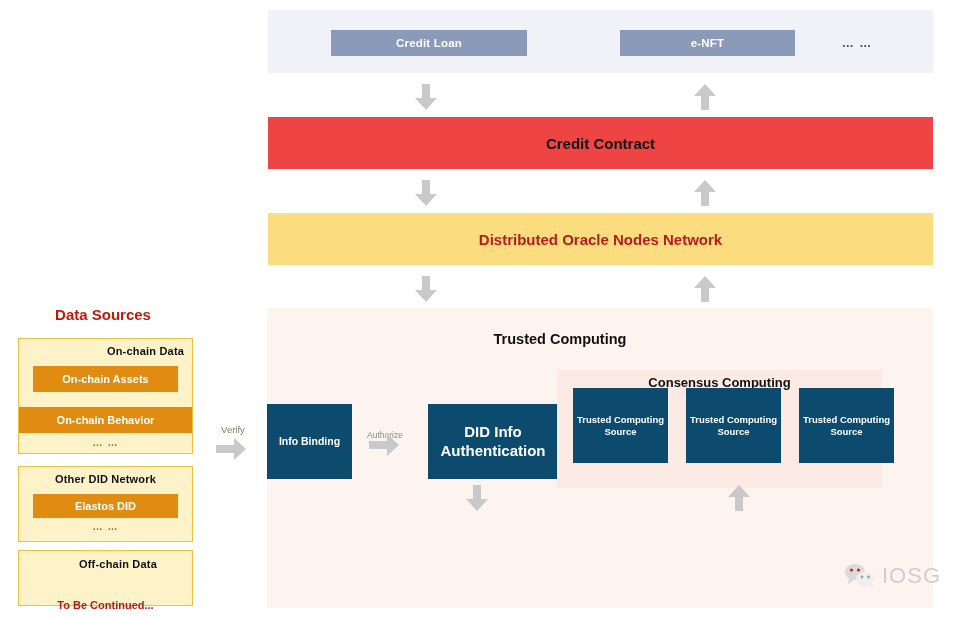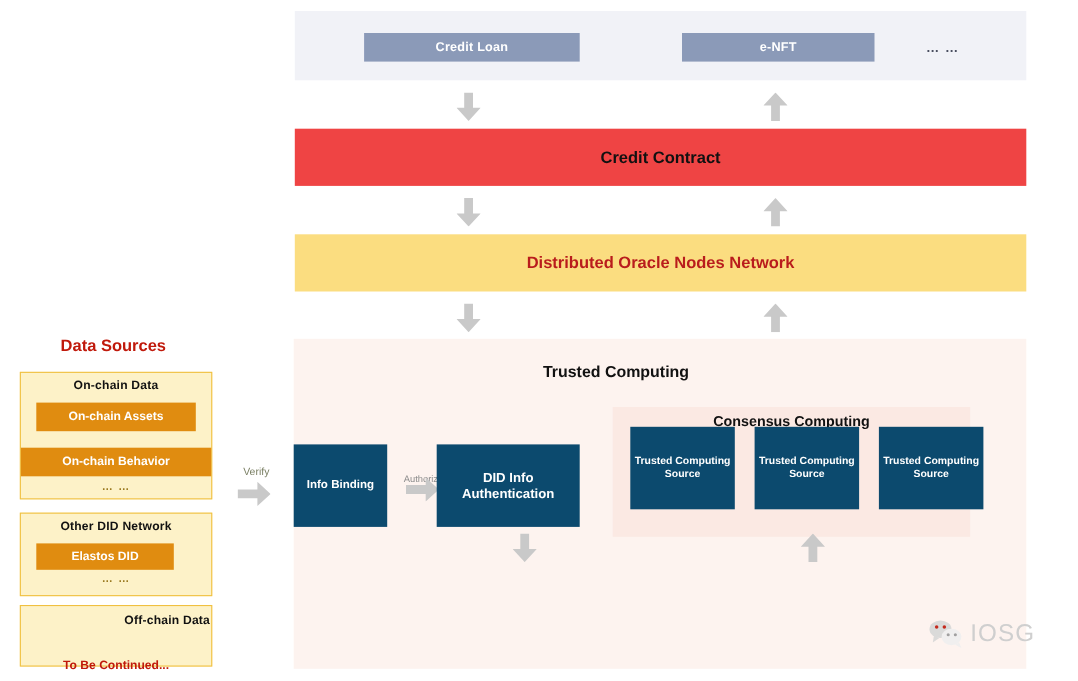--- a/index.html
+++ b/index.html
@@ -86,22 +86,22 @@
     background: #0c4a6e;
     color: #ffffff;
     font-weight: bold;
     line-height: 1.25;
   }
   #info-binding {
     left: 267px; top: 404px; width: 85px; height: 75px;
     font-size: 10.5px;
   }
   #did-auth {
-    left: 397px; top: 404px; width: 130px; height: 75px;
-    font-size: 12px;
+    left: 428px; top: 404px; width: 130px; height: 75px;
+    font-size: 15px;
   }
 
   
   #consensus-panel {
     left: 557px; top: 370px; width: 325px; height: 118px;
     background: #fbe9e3;
   }
   #consensus-title {
     left: 557px; top: 372px; width: 325px; height: 20px;
     color: #111111; font-size: 13px; font-weight: bold;
@@ -139,32 +139,32 @@
     color: #ffffff;
     font-size: 11px;
     font-weight: bold;
   }
   .ds-dots {
     color: #9a7a20; font-size: 10px; font-weight: bold;
     text-align: center; letter-spacing: 1px;
   }
 
   #ds-onchain { left: 18px; top: 338px; width: 175px; height: 116px; }
-  #ds-onchain-title { left: 18px; top: 345px; width: 175px; }
+  #ds-onchain-title { left: 18px; top: 345px; width: 175px; padding-left: 40px; }
   #ds-assets  { left: 33px; top: 366px; width: 145px; height: 26px; }
   #ds-behavior{ left: 19px; top: 407px; width: 173px; height: 26px; }
   #ds-onchain-dots { left: 18px; top: 437px; width: 175px; }
 
   #ds-did { left: 18px; top: 466px; width: 175px; height: 76px; }
   #ds-did-title { left: 18px; top: 473px; width: 175px; }
-  #ds-elastos { left: 33px; top: 494px; width: 125px; height: 24px; }
+  #ds-elastos { left: 33px; top: 494px; width: 145px; height: 24px; }
   #ds-did-dots { left: 18px; top: 521px; width: 175px; }
 
   #ds-offchain { left: 18px; top: 550px; width: 175px; height: 56px; }
-  #ds-offchain-title { left: 18px; top: 558px; width: 200px; padding-left: 34px; }
+  #ds-offchain-title { left: 18px; top: 558px; width: 200px; }
   #ds-offchain-sub {
     left: 18px; top: 575px; width: 175px;
     color: #c0190b; font-size: 11px; font-weight: bold; text-align: center; margin-top: 24px;
   }
 
   
   #verify-label {
     left: 212px; top: 424px; width: 42px; height: 14px;
     color: #7a7f63; font-size: 9.5px; text-align: center;
   }

